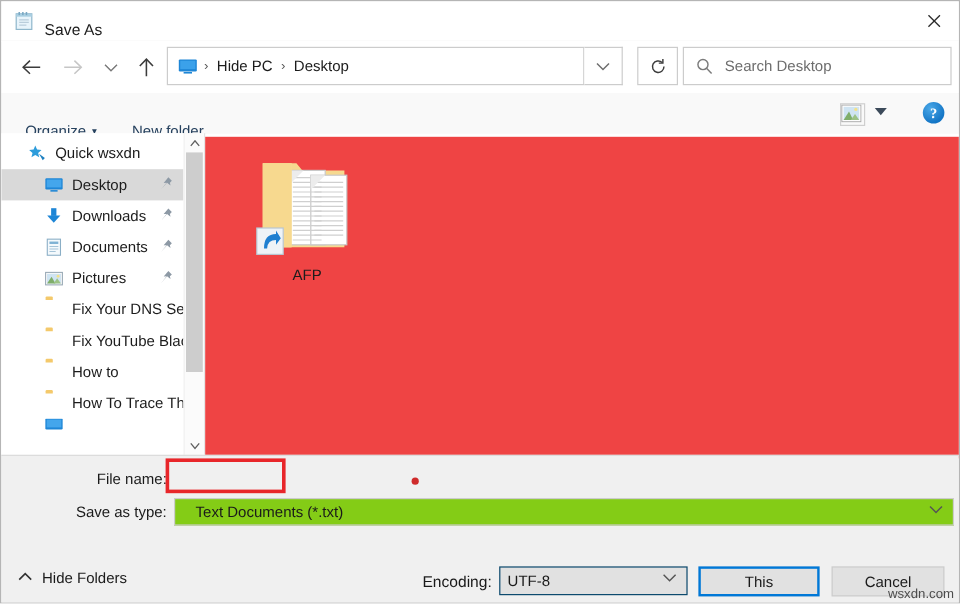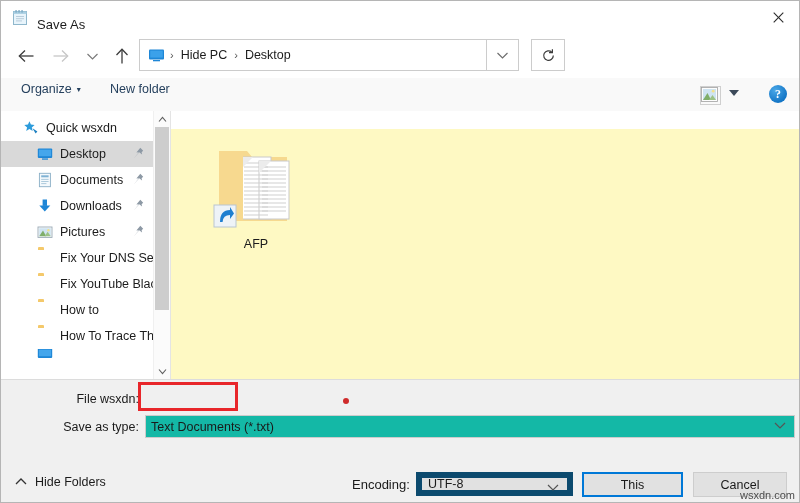--- a/index.html
+++ b/index.html
@@ -149,21 +149,21 @@
   
   .toolbar {
     position: absolute;
     left: 0; top: 77px;
     width: 800px; height: 33px;
     background: #f9f9f9;
     border-bottom: 1px solid #dedede;
   }
   .tb-item {
     position: absolute;
-    top: 0;
+    top: 20px;
     height: 22px;
     line-height: 22px;
     font-size: 12.5px;
     color: #26415e;
     padding: 0 6px;
   }
   .tb-organize { left: 14px; }
   .tb-caret {
     display: inline-block;
     margin-left: 5px;
@@ -265,23 +265,23 @@
   .pane-divider {
     position: absolute;
     left: 169px; top: 0;
     width: 1px; height: 268px;
     background: #e4e4e4;
   }
 
   
   .filelist {
     position: absolute;
-    left: 170px; top: 18px;
+    left: 170px; top: 3px;
     width: 630px; height: 268px;
-    background: #fef9c3;
+    background: #ef4444;
   }
   .file-tile {
     position: absolute;
     left: 30px; top: 4px;
     width: 110px;
     text-align: center;
   }
   .file-icon-box {
     position: relative;
     width: 86px; height: 100px;
@@ -327,25 +327,25 @@
     color: #ffffff;
     font-size: 12.5px;
     padding: 1px 1px 2px 2px;
     line-height: 15px;
   }
   .type-field {
     position: absolute;
     left: 144px; top: 35px;
     width: 650px; height: 23px;
     box-sizing: border-box;
-    background: #14b8a6;
+    background: #84cc16;
     border: 1px solid #cccccc;
     display: flex;
     align-items: center;
-    padding-left: 5px;
+    padding-left: 17px;
     font-size: 12.5px;
     color: #1a1a1a;
   }
   .type-caret {
     position: absolute;
     right: 8px; top: 4px;
     font-size: 11px;
     color: #444;
   }
 
@@ -368,21 +368,21 @@
     left: 351px; top: 97px;
     font-size: 13px;
     color: #1a1a1a;
   }
   .enc-field {
     position: absolute;
     left: 415px; top: 92px;
     width: 157px; height: 24px;
     box-sizing: border-box;
     background: #e1e1e1;
-    border: 6px solid #0c4a6e;
+    border: 1px solid #0c4a6e;
     display: flex;
     align-items: center;
     padding-left: 6px;
     font-size: 12.5px;
     color: #1a1a1a;
   }
   .btn {
     position: absolute;
     top: 92px;
     height: 25px;
@@ -514,20 +514,29 @@
       </svg>
     </div>
 
     <div class="refresh-btn">
       <svg width="15" height="15" viewBox="0 0 15 15">
         <path d="M12.3 7.5a4.8 4.8 0 1 1-1.5-3.4" fill="none" stroke="#3c3c3c" stroke-width="1.2"></path>
         <polyline points="11.4,1.2 11.4,4.6 8,4.6" fill="none" stroke="#3c3c3c" stroke-width="1.2"></polyline>
       </svg>
     </div>
 
+    <div class="searchbar">
+      <span class="search-icon">
+        <svg width="14" height="14" viewBox="0 0 14 14">
+          <circle cx="5.8" cy="5.8" r="4.2" fill="none" stroke="#7b7b7b" stroke-width="1.2"></circle>
+          <line x1="9" y1="9" x2="13" y2="13.2" stroke="#7b7b7b" stroke-width="1.2"></line>
+        </svg>
+      </span>
+      <span class="search-ph">Search Desktop</span>
+    </div>
   </div>
 
   <div class="toolbar">
     <div class="tb-item tb-organize">
       <span>Organize</span><span class="tb-caret">▾</span>
     </div>
     <div class="tb-item tb-newfolder">
       <span>New folder</span>
     </div>
     <div class="tb-view">
@@ -559,53 +568,53 @@
 
       <div class="sb-item indent-1 selected">
         <span class="sb-ico">
           <svg width="16" height="16" viewBox="0 0 16 16">
             <rect x="0.8" y="2.5" width="14.4" height="9.4" rx="1" fill="#1e86d6"></rect>
             <rect x="1.9" y="3.6" width="12.2" height="6.6" fill="#44a6ec"></rect>
             <rect x="5" y="12.4" width="6" height="1.3" fill="#1e86d6"></rect>
           </svg>
         </span>
         <span>Desktop</span>
+        <span class="sb-pin">
+          <svg width="11" height="13" viewBox="0 0 11 13">
+            <path d="M7.3 0.8 L10.2 3.7 L8.6 5.3 L9.1 7.6 L6.2 5.3 L1.2 11 L5.8 5.3 L3.4 5.4 Z" fill="#8d99a5"></path>
+          </svg>
+        </span>
+      </div>
+
+      <div class="sb-item indent-1">
+        <span class="sb-ico">
+          <svg width="16" height="16" viewBox="0 0 16 16">
+            <rect x="5.6" y="1.5" width="4.4" height="6.4" fill="#1e86d6"></rect>
+            <polygon points="2.3,7.6 13.3,7.6 7.8,13.6" fill="#1e86d6"></polygon>
+          </svg>
+        </span>
+        <span>Downloads</span>
         <span class="sb-pin">
           <svg width="11" height="13" viewBox="0 0 11 13">
             <path d="M7.3 0.8 L10.2 3.7 L8.6 5.3 L9.1 7.6 L6.2 5.3 L1.2 11 L5.8 5.3 L3.4 5.4 Z" fill="#8d99a5"></path>
           </svg>
         </span>
       </div>
 
       <div class="sb-item indent-1">
         <span class="sb-ico">
           <svg width="16" height="16" viewBox="0 0 16 16">
             <rect x="2.4" y="1.3" width="11" height="13.4" fill="#f4f9fc" stroke="#8aaec6" stroke-width="0.9"></rect>
             <rect x="4.2" y="3.3" width="7.4" height="2" fill="#7fb2d4"></rect>
             <line x1="4.2" y1="7.4" x2="11.6" y2="7.4" stroke="#a5c4d8" stroke-width="0.9"></line>
             <line x1="4.2" y1="9.5" x2="11.6" y2="9.5" stroke="#a5c4d8" stroke-width="0.9"></line>
             <line x1="4.2" y1="11.6" x2="9.4" y2="11.6" stroke="#a5c4d8" stroke-width="0.9"></line>
           </svg>
         </span>
         <span>Documents</span>
-        <span class="sb-pin">
-          <svg width="11" height="13" viewBox="0 0 11 13">
-            <path d="M7.3 0.8 L10.2 3.7 L8.6 5.3 L9.1 7.6 L6.2 5.3 L1.2 11 L5.8 5.3 L3.4 5.4 Z" fill="#8d99a5"></path>
-          </svg>
-        </span>
-      </div>
-
-      <div class="sb-item indent-1">
-        <span class="sb-ico">
-          <svg width="16" height="16" viewBox="0 0 16 16">
-            <rect x="5.6" y="1.5" width="4.4" height="6.4" fill="#1e86d6"></rect>
-            <polygon points="2.3,7.6 13.3,7.6 7.8,13.6" fill="#1e86d6"></polygon>
-          </svg>
-        </span>
-        <span>Downloads</span>
         <span class="sb-pin">
           <svg width="11" height="13" viewBox="0 0 11 13">
             <path d="M7.3 0.8 L10.2 3.7 L8.6 5.3 L9.1 7.6 L6.2 5.3 L1.2 11 L5.8 5.3 L3.4 5.4 Z" fill="#8d99a5"></path>
           </svg>
         </span>
       </div>
 
       <div class="sb-item indent-1">
         <span class="sb-ico">
           <svg width="16" height="16" viewBox="0 0 16 16">
@@ -717,21 +726,21 @@
             <rect x="1" y="72" width="22" height="22" fill="#eef3f7" stroke="#b9c6d1" stroke-width="1"></rect>
             <path d="M7 89 Q7 77 17 77 L17 74 L21 80.5 L17 86 L17 82 Q10 82 9.6 89 Z" fill="#1f7fd0"></path>
           </svg>
         </div>
         <div class="file-label">AFP</div>
       </div>
     </div>
   </div>
 
   <div class="lower">
-    <div class="form-label lbl-filename">File wsxdn:</div>
+    <div class="form-label lbl-filename">File name:</div>
 
     <div class="form-label lbl-savetype">Save as type:</div>
     <div class="type-field">
       <span>Text Documents (*.txt)</span>
       <span class="type-caret">
         <svg width="12" height="9" viewBox="0 0 12 9">
             <polyline points="1,2 6,7 11,2" fill="none" stroke="#555" stroke-width="1.2"></polyline>
           </svg>
       </span>
     </div>

